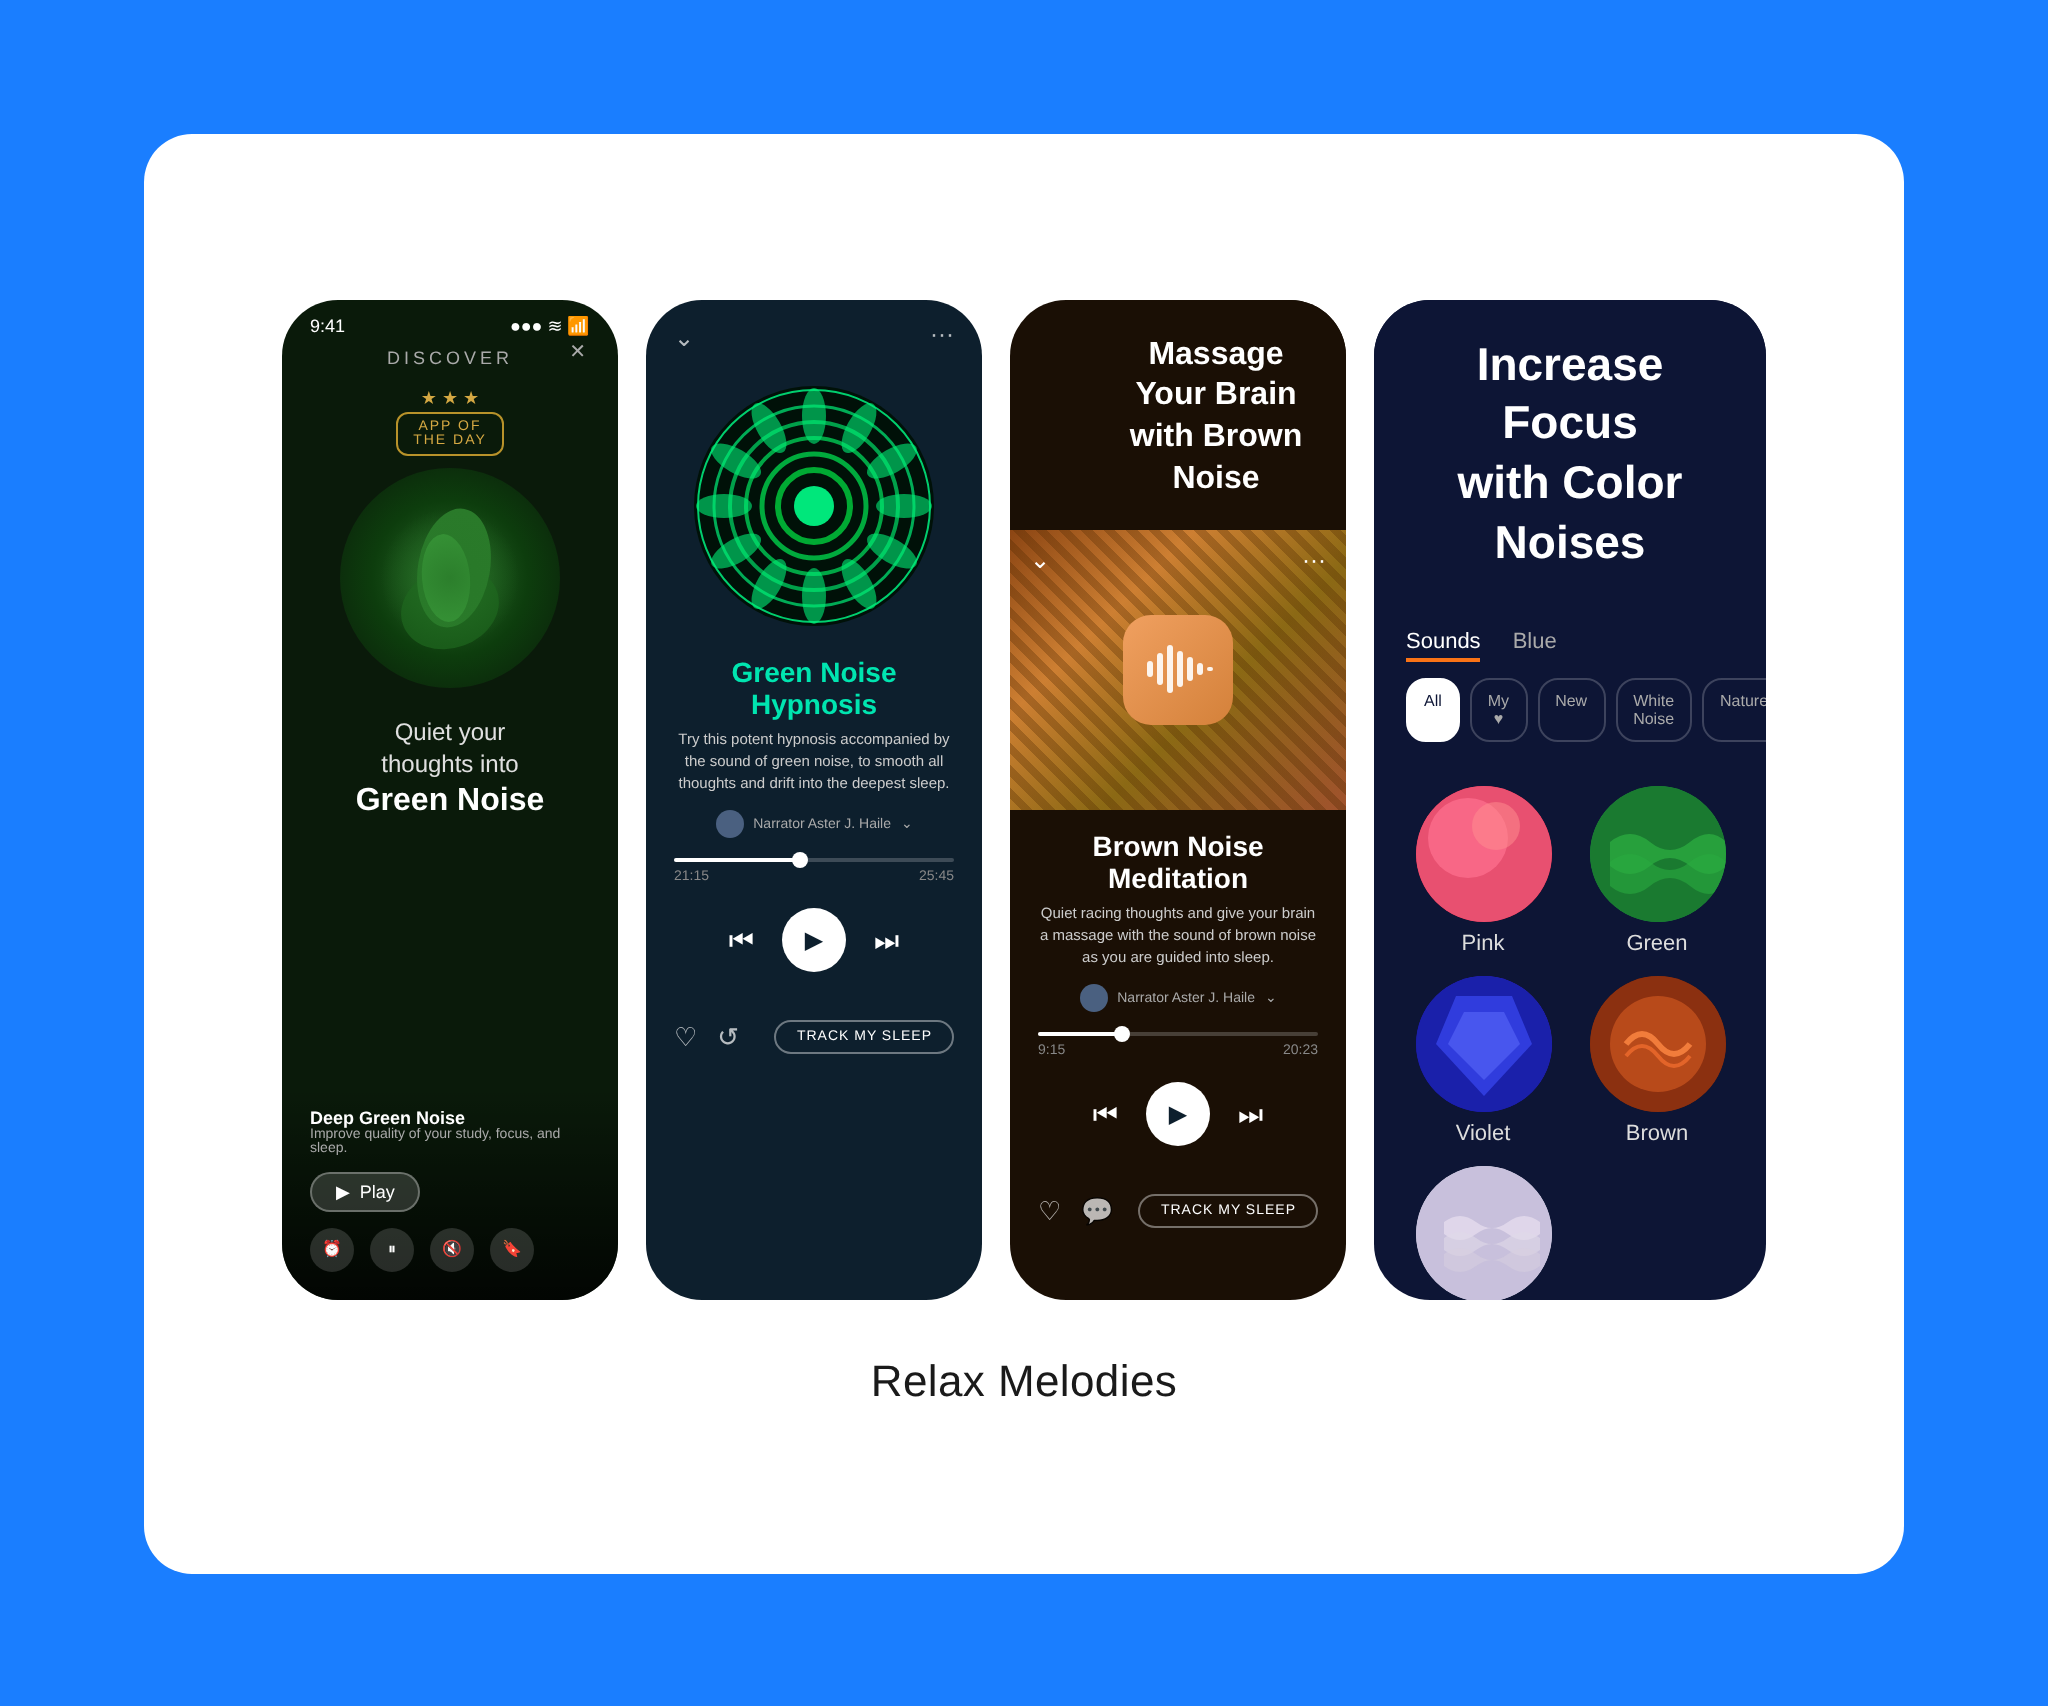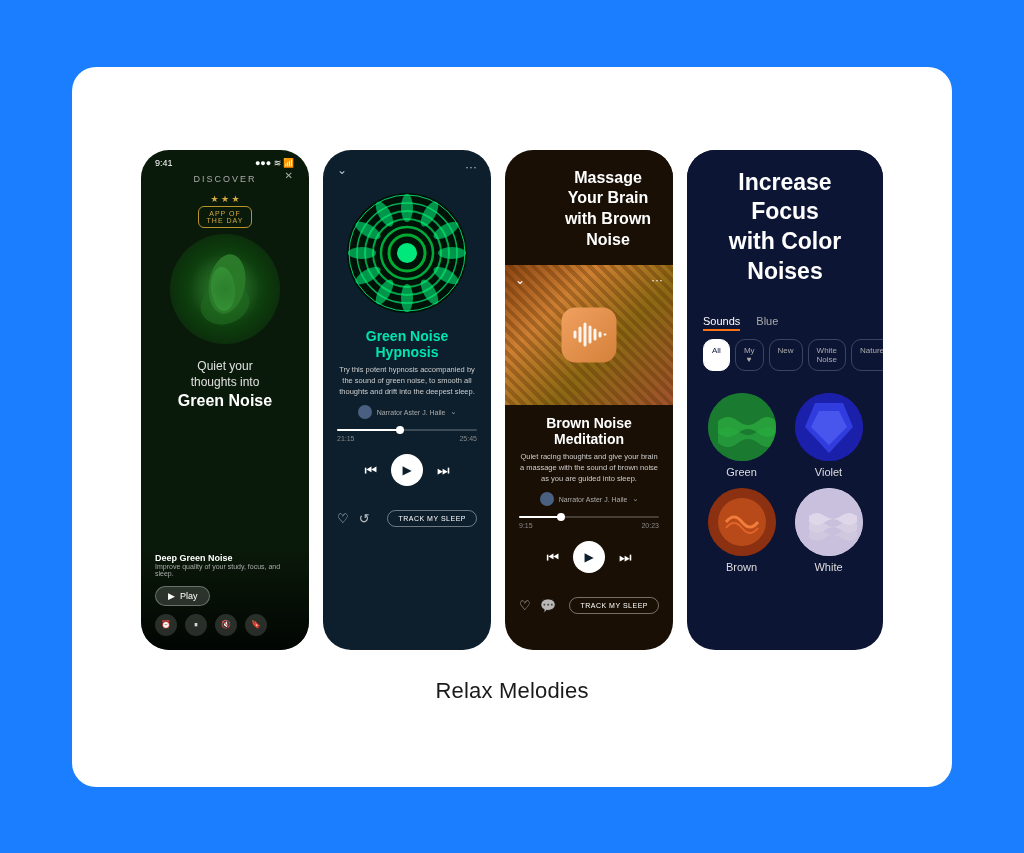--- a/index.html
+++ b/index.html
@@ -682,20 +682,30 @@
         <div class="phone4-filters">
           <span class="filter-pill active">All</span>
           <span class="filter-pill">My ♥</span>
           <span class="filter-pill">New</span>
           <span class="filter-pill">White Noise</span>
           <span class="filter-pill">Nature</span>
         </div>
       </div>
       <div class="noise-grid">
 
+        <div class="noise-item">
+          <div class="noise-circle pink-circle">
+            <svg width="68" height="68" viewBox="0 0 68 68">
+              <circle cx="34" cy="34" r="34" fill="#e85070"></circle>
+              <circle cx="26" cy="26" r="20" fill="#ff7090" opacity="0.7"></circle>
+              <circle cx="40" cy="20" r="12" fill="#ff9090" opacity="0.5"></circle>
+            </svg>
+          </div>
+          <span class="noise-label">Pink</span>
+        </div>
 
         <div class="noise-item">
           <div class="noise-circle green-circle">
             <svg width="68" height="68" viewBox="0 0 68 68">
               <circle cx="34" cy="34" r="34" fill="#1a7a30"></circle>
               <path d="M10 28 Q20 20 30 28 Q40 36 50 28 Q60 20 68 28 L68 40 Q60 48 50 40 Q40 32 30 40 Q20 48 10 40 Z" fill="#2aaa40" opacity="0.8"></path>
               <path d="M10 38 Q20 30 30 38 Q40 46 50 38 Q60 30 68 38 L68 50 Q60 58 50 50 Q40 42 30 50 Q20 58 10 50 Z" fill="#2aaa40" opacity="0.6"></path>
             </svg>
           </div>
           <span class="noise-label">Green</span>

